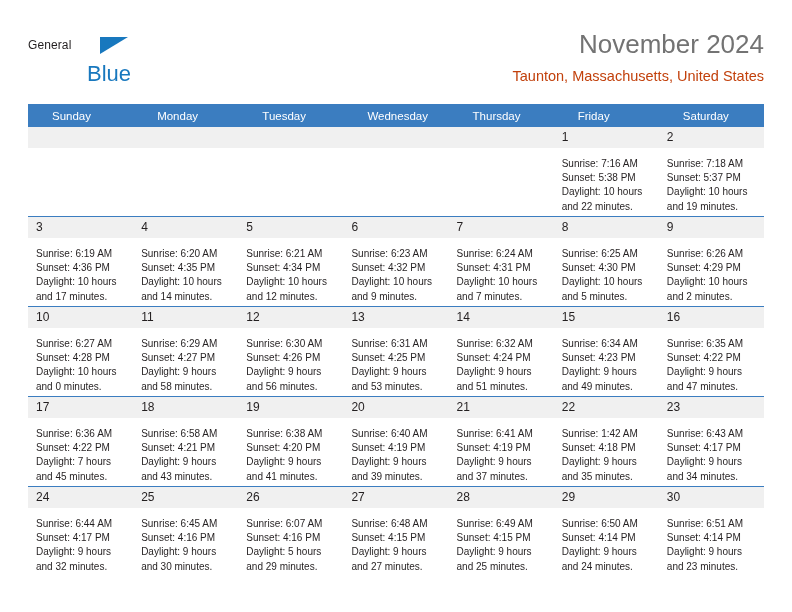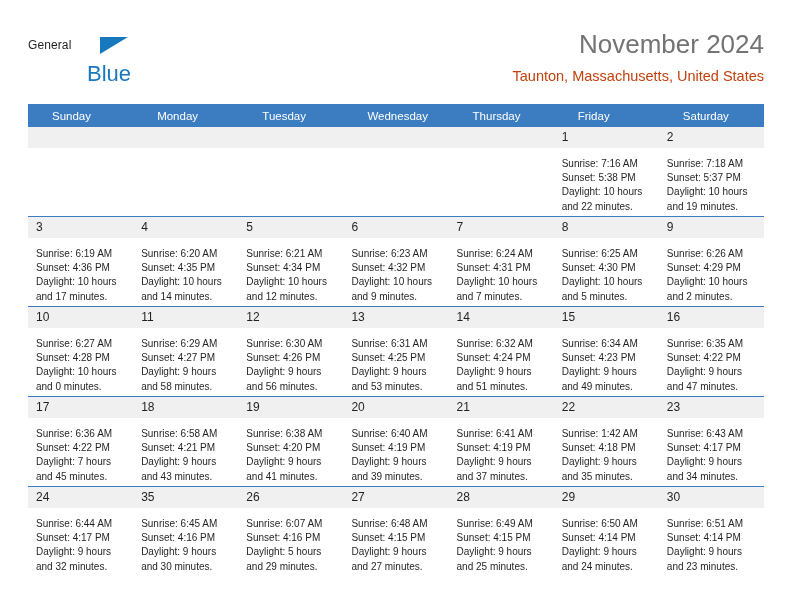--- a/index.html
+++ b/index.html
@@ -390,21 +390,21 @@
         <tr>
           <td>
             <span class="daynum">24</span>
             <div class="info">
               <div>Sunrise: 6:44 AM</div>
               <div>Sunset: 4:17 PM</div>
               <div class="daylight">Daylight: 9 hours and 32 minutes.</div>
             </div>
           </td>
           <td>
-            <span class="daynum">35</span>
+            <span class="daynum">25</span>
             <div class="info">
               <div>Sunrise: 6:45 AM</div>
               <div>Sunset: 4:16 PM</div>
               <div class="daylight">Daylight: 9 hours and 30 minutes.</div>
             </div>
           </td>
           <td>
             <span class="daynum">26</span>
             <div class="info">
               <div>Sunrise: 6:07 AM</div>

